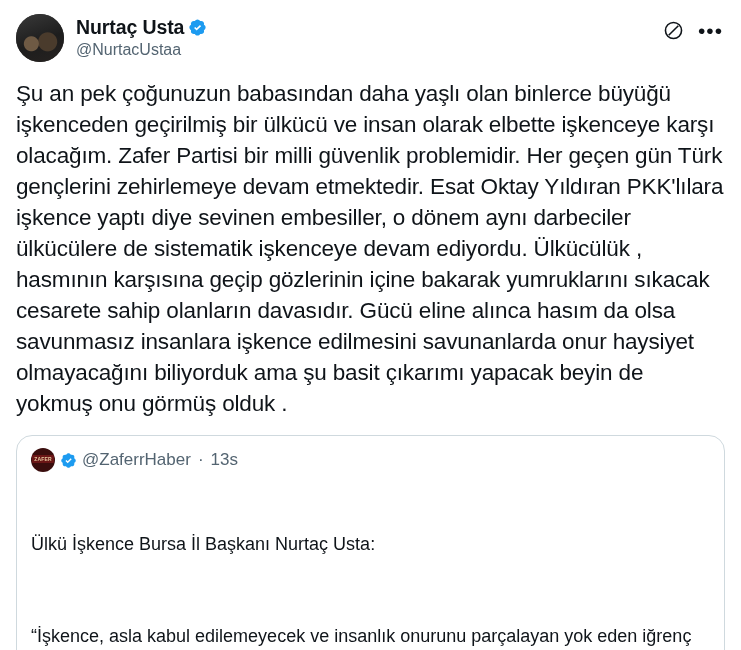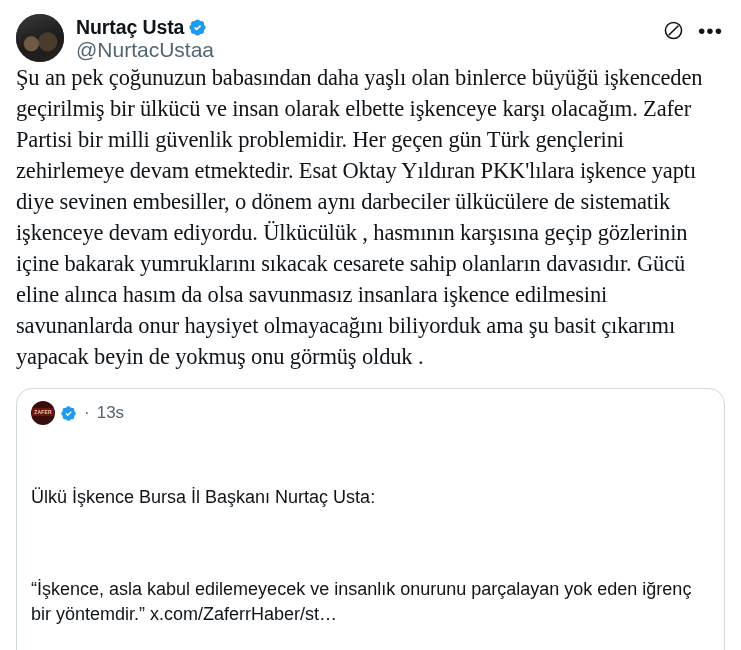--- a/index.html
+++ b/index.html
@@ -63,21 +63,21 @@
     letter-spacing: -0.1px;
   }
   .verified {
     width: 19px;
     height: 19px;
     display: inline-block;
     flex: 0 0 19px;
     margin-top: 1px;
   }
   .handle {
-    font-size: 21px;
+    font-size: 16px;
     color: #536471;
     line-height: 21px;
     margin-top: 1px;
   }
   .header-actions {
     margin-left: auto;
     display: flex;
     align-items: center;
     gap: 14px;
     padding-top: 6px;
@@ -92,27 +92,27 @@
   }
   .more-dots {
     font-size: 21px;
     line-height: 14px;
     letter-spacing: 1px;
     color: #0f1419;
   }
 
   
   .body-text {
+    margin-top: 16px;
     font-size: 22.5px;
     line-height: 31px;
     color: #0f1419;
     white-space: pre-wrap;
     word-wrap: break-word;
     letter-spacing: -0.15px;
-    font-family: Liberation Serif, serif;
   }
 
   
   .quote {
     margin-top: 16px;
     border: 1px solid #cfd9de;
     border-radius: 16px;
     padding: 12px 14px 16px 14px;
   }
   .quote-head {
@@ -208,20 +208,21 @@
     <div class="quote-head">
       <span class="q-avatar">
         <span class="q-tag">ZAFER</span>
       </span>
       <span class="q-verified">
         <svg viewBox="0 0 24 24" width="17" height="17" aria-hidden="true">
           <path fill="#1d9bf0" d="M22.25 12c0-1.43-.88-2.67-2.19-3.34.46-1.39.2-2.9-.81-3.91s-2.52-1.27-3.91-.81C14.67 2.63 13.43 1.75 12 1.75s-2.67.88-3.34 2.19c-1.39-.46-2.9-.2-3.91.81s-1.27 2.52-.81 3.91C2.63 9.33 1.75 10.57 1.75 12s.88 2.67 2.19 3.34c-.46 1.39-.2 2.9.81 3.91s2.52 1.27 3.91.81c.67 1.31 1.91 2.19 3.34 2.19s2.67-.88 3.34-2.19c1.39.46 2.9.2 3.91-.81s1.27-2.52.81-3.91c1.31-.67 2.19-1.91 2.19-3.34z"></path>
           <path fill="#fff" d="M10.88 15.93l-3.2-3.2 1.42-1.42 1.78 1.79 4.24-4.25 1.42 1.42-5.66 5.66z"></path>
         </svg>
       </span>
+      <span class="q-handle">@ZaferrHaber</span>
       <span class="q-sep">·</span>
       <span class="q-time">13s</span>
     </div>
     <div class="q-body">
       <div class="q-para">Ülkü İşkence Bursa İl Başkanı Nurtaç Usta:</div>
       <div class="q-para">“İşkence, asla kabul edilemeyecek ve insanlık onurunu parçalayan yok eden iğrenç bir yöntemdir.” x.com/ZaferrHaber/st…</div>
     </div>
   </div>
 
 </div>

